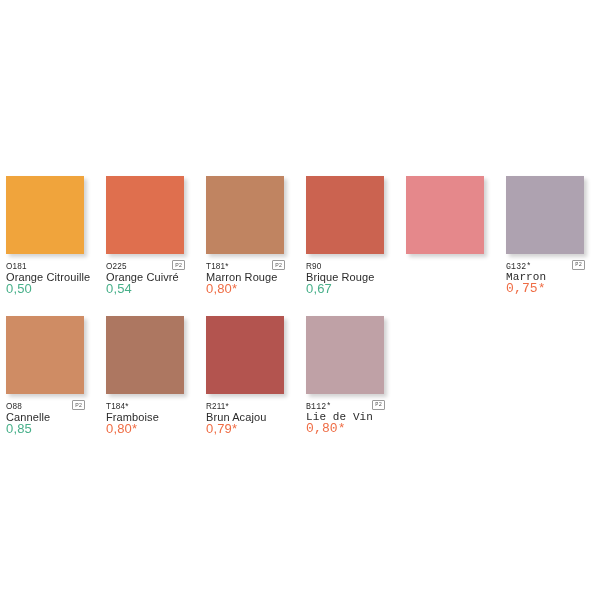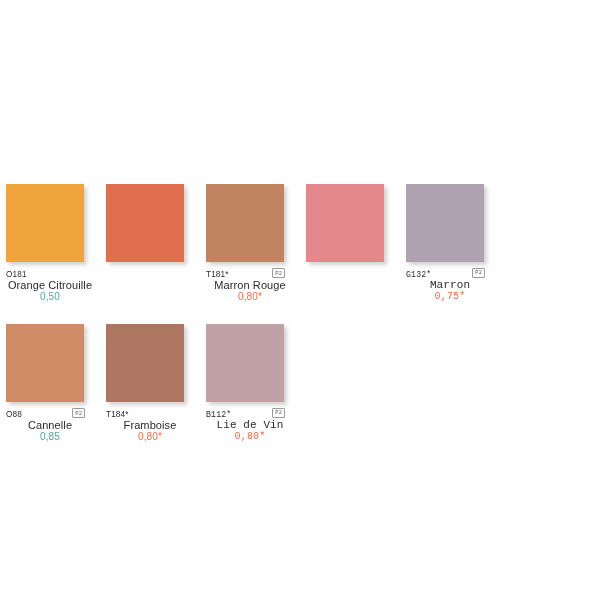--- a/index.html
+++ b/index.html
@@ -18,23 +18,22 @@
     position: absolute;
     left: 0;
     top: 0;
     width: 600px;
     height: 600px;
     background: #ffffff;
   }
   .grid {
     position: absolute;
     left: 6px;
-    top: 184px;
+    top: 176px;
     width: 588px;
-    text-align: center;
   }
   .row {
     display: flex;
     flex-direction: row;
     align-items: flex-start;
     margin-bottom: 21px;
   }
   .cell {
     width: 78px;
     margin-right: 22px;
@@ -81,21 +80,21 @@
     letter-spacing: 0.2px;
   }
   .name {
     font-size: 11px;
     color: #2b2b2b;
     line-height: 11px;
     letter-spacing: 0.1px;
     white-space: nowrap;
   }
   .value {
-    font-size: 10px;
+    font-size: 13px;
     line-height: 12px;
     letter-spacing: 0.15px;
     white-space: nowrap;
   }
   .value.green {
     color: #48b08a;
   }
   .value.orange {
     color: #ef6d45;
   }
@@ -111,33 +110,51 @@
           <div class="meta">
             <div class="code-line">
               <span class="code">O181</span>
             </div>
             <div class="name">Orange Citrouille</div>
             <div class="value green">0,50</div>
           </div>
         </div>
         <div class="cell">
           <div class="swatch" style="background: rgb(223, 111, 78);"></div>
+          <div class="meta">
+            <div class="code-line">
+              <span class="code">O225</span>
+            </div>
+            <span class="badge">P2</span>
+            <div class="name">Orange Cuivré</div>
+            <div class="value green">0,54</div>
+          </div>
         </div>
         <div class="cell">
           <div class="swatch" style="background: rgb(192, 132, 97);"></div>
           <div class="meta">
             <div class="code-line">
               <span class="code">T181*</span>
             </div>
             <span class="badge">P2</span>
             <div class="name">Marron Rouge</div>
             <div class="value orange">0,80*</div>
           </div>
         </div>
         <div class="cell">
+          <div class="swatch" style="background: rgb(203, 99, 80);"></div>
+          <div class="meta">
+            <div class="code-line">
+              <span class="code">R90</span>
+            </div>
+            <div class="name">Brique Rouge</div>
+            <div class="value green">0,67</div>
+          </div>
+        </div>
+        <div class="cell">
           <div class="swatch" style="background: rgb(229, 136, 139);"></div>
         </div>
         <div class="cell">
           <div class="swatch" style="background: rgb(174, 162, 176);"></div>
           <div class="meta">
             <div class="code-line">
               <span class="code">G132*</span>
             </div>
             <span class="badge">P2</span>
             <div class="name">Marron</div>
@@ -158,20 +175,30 @@
           </div>
         </div>
         <div class="cell">
           <div class="swatch" style="background: rgb(173, 119, 97);"></div>
           <div class="meta">
             <div class="code-line">
               <span class="code">T184*</span>
             </div>
             <div class="name">Framboise</div>
             <div class="value orange">0,80*</div>
+          </div>
+        </div>
+        <div class="cell">
+          <div class="swatch" style="background: rgb(179, 84, 79);"></div>
+          <div class="meta">
+            <div class="code-line">
+              <span class="code">R211*</span>
+            </div>
+            <div class="name">Brun Acajou</div>
+            <div class="value orange">0,79*</div>
           </div>
         </div>
         <div class="cell">
           <div class="swatch" style="background: rgb(191, 161, 166);"></div>
           <div class="meta">
             <div class="code-line">
               <span class="code">B112*</span>
             </div>
             <span class="badge">P2</span>
             <div class="name">Lie de Vin</div>

